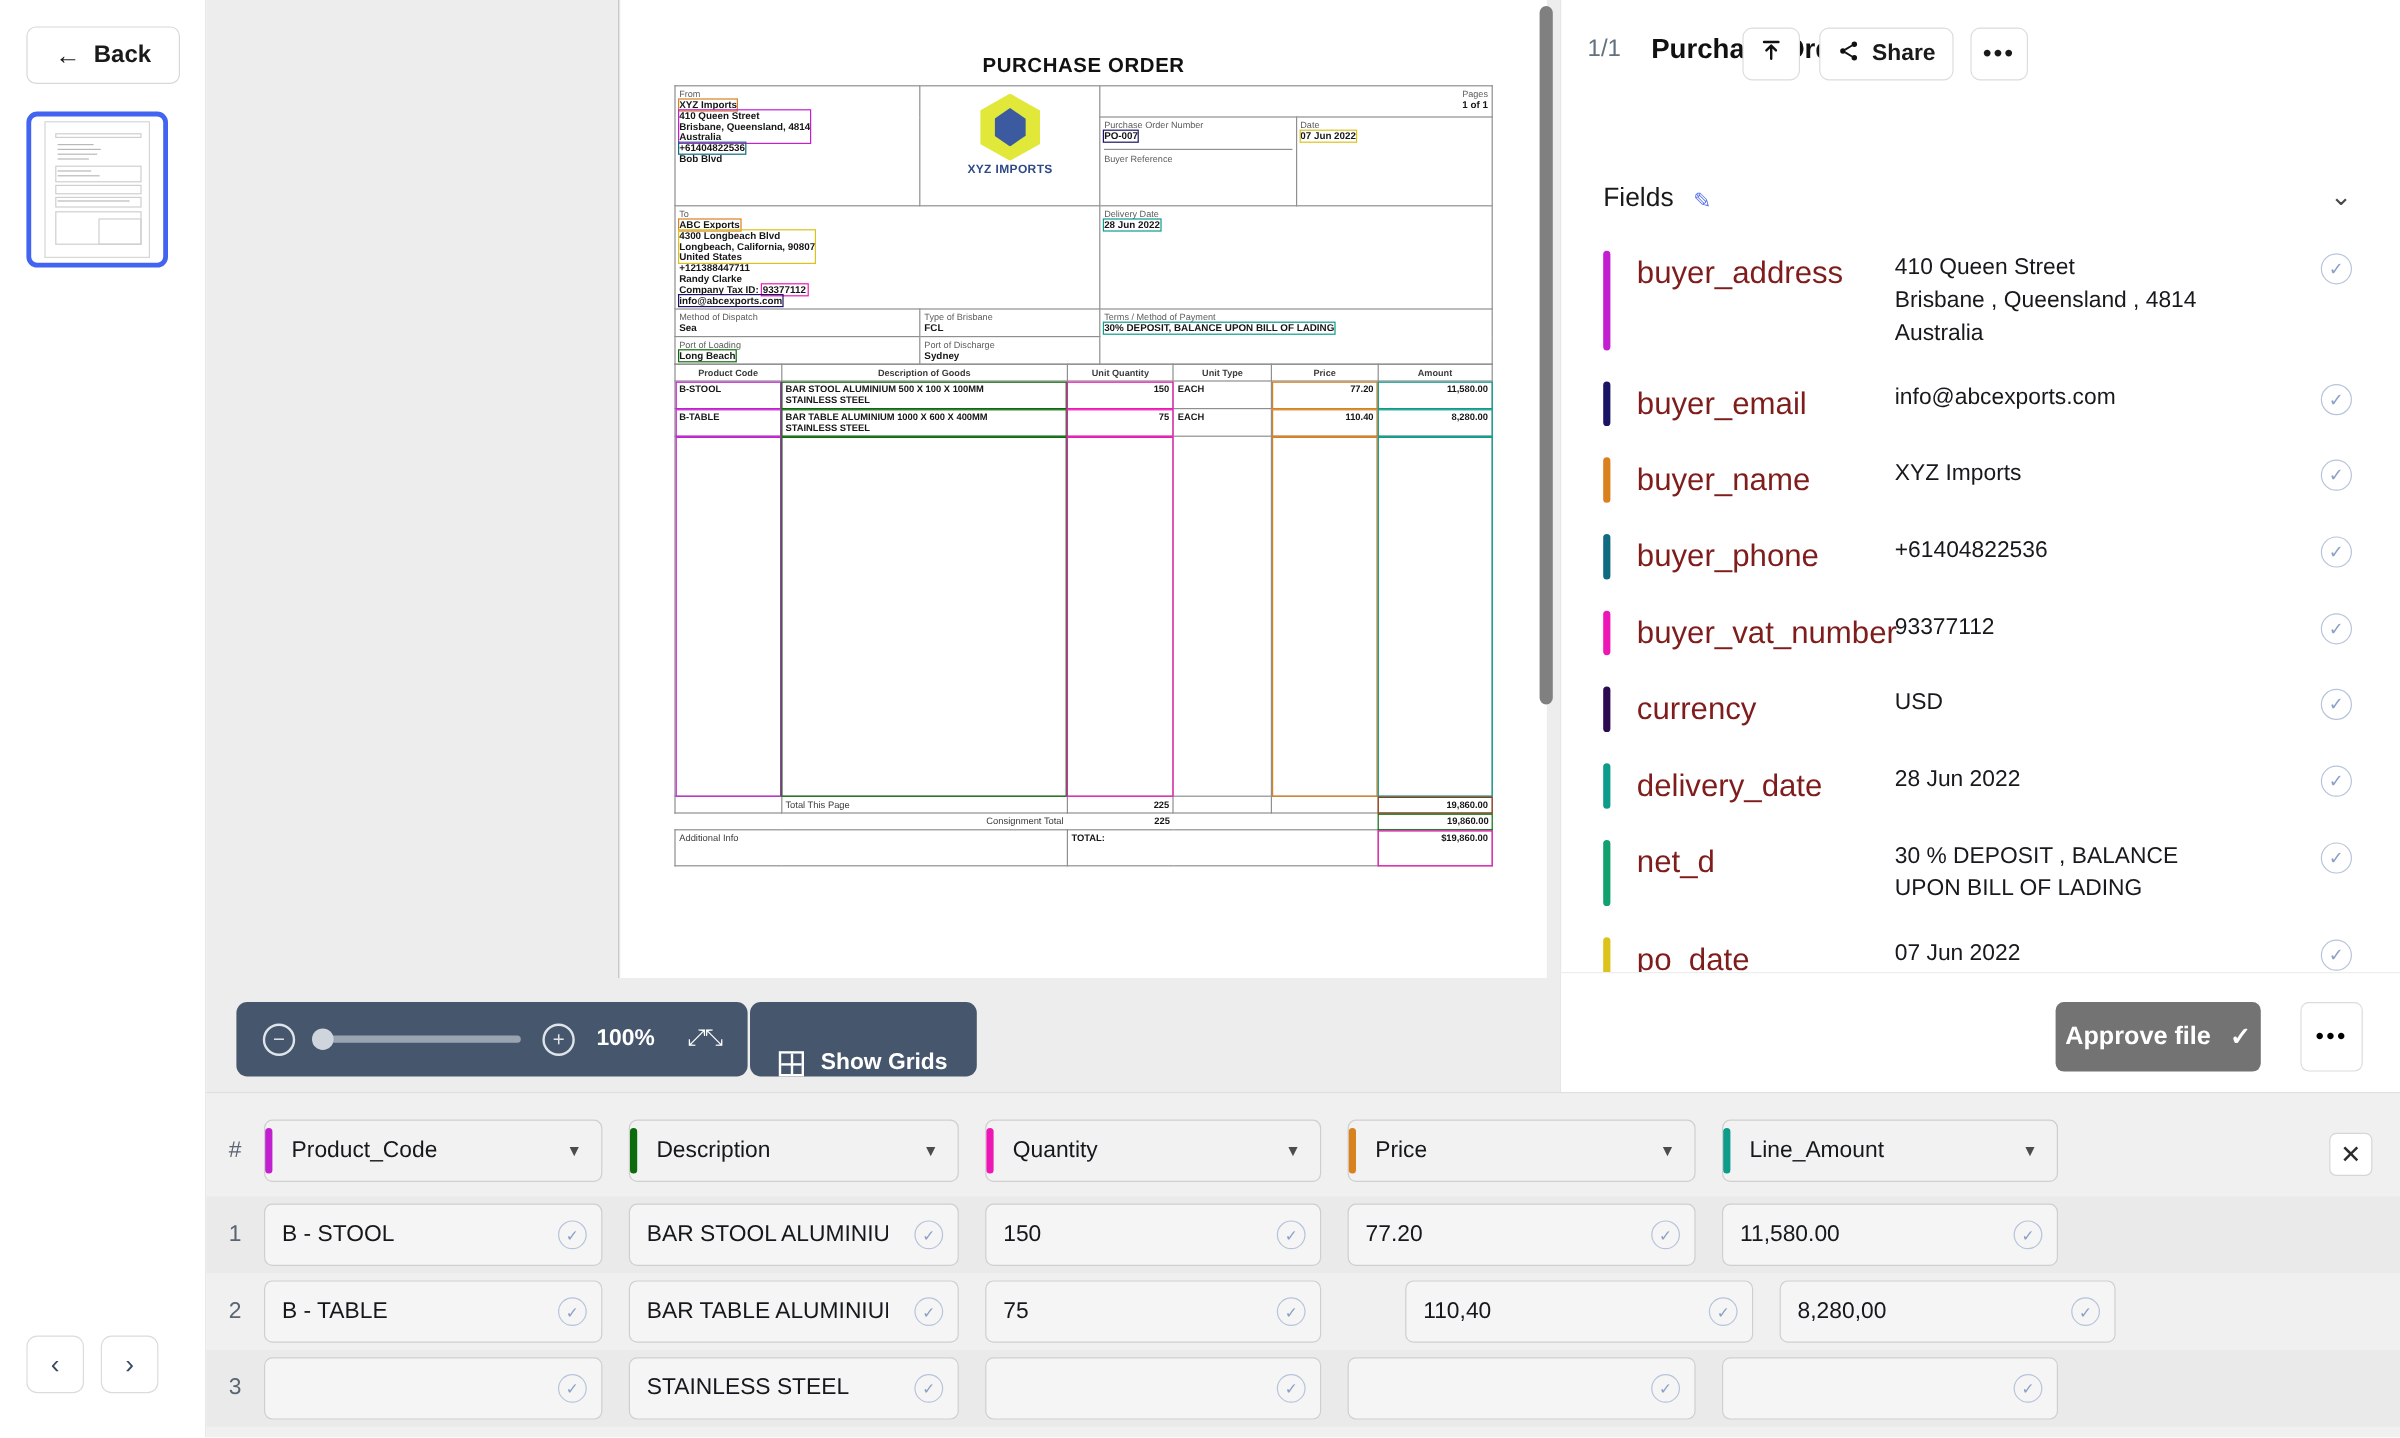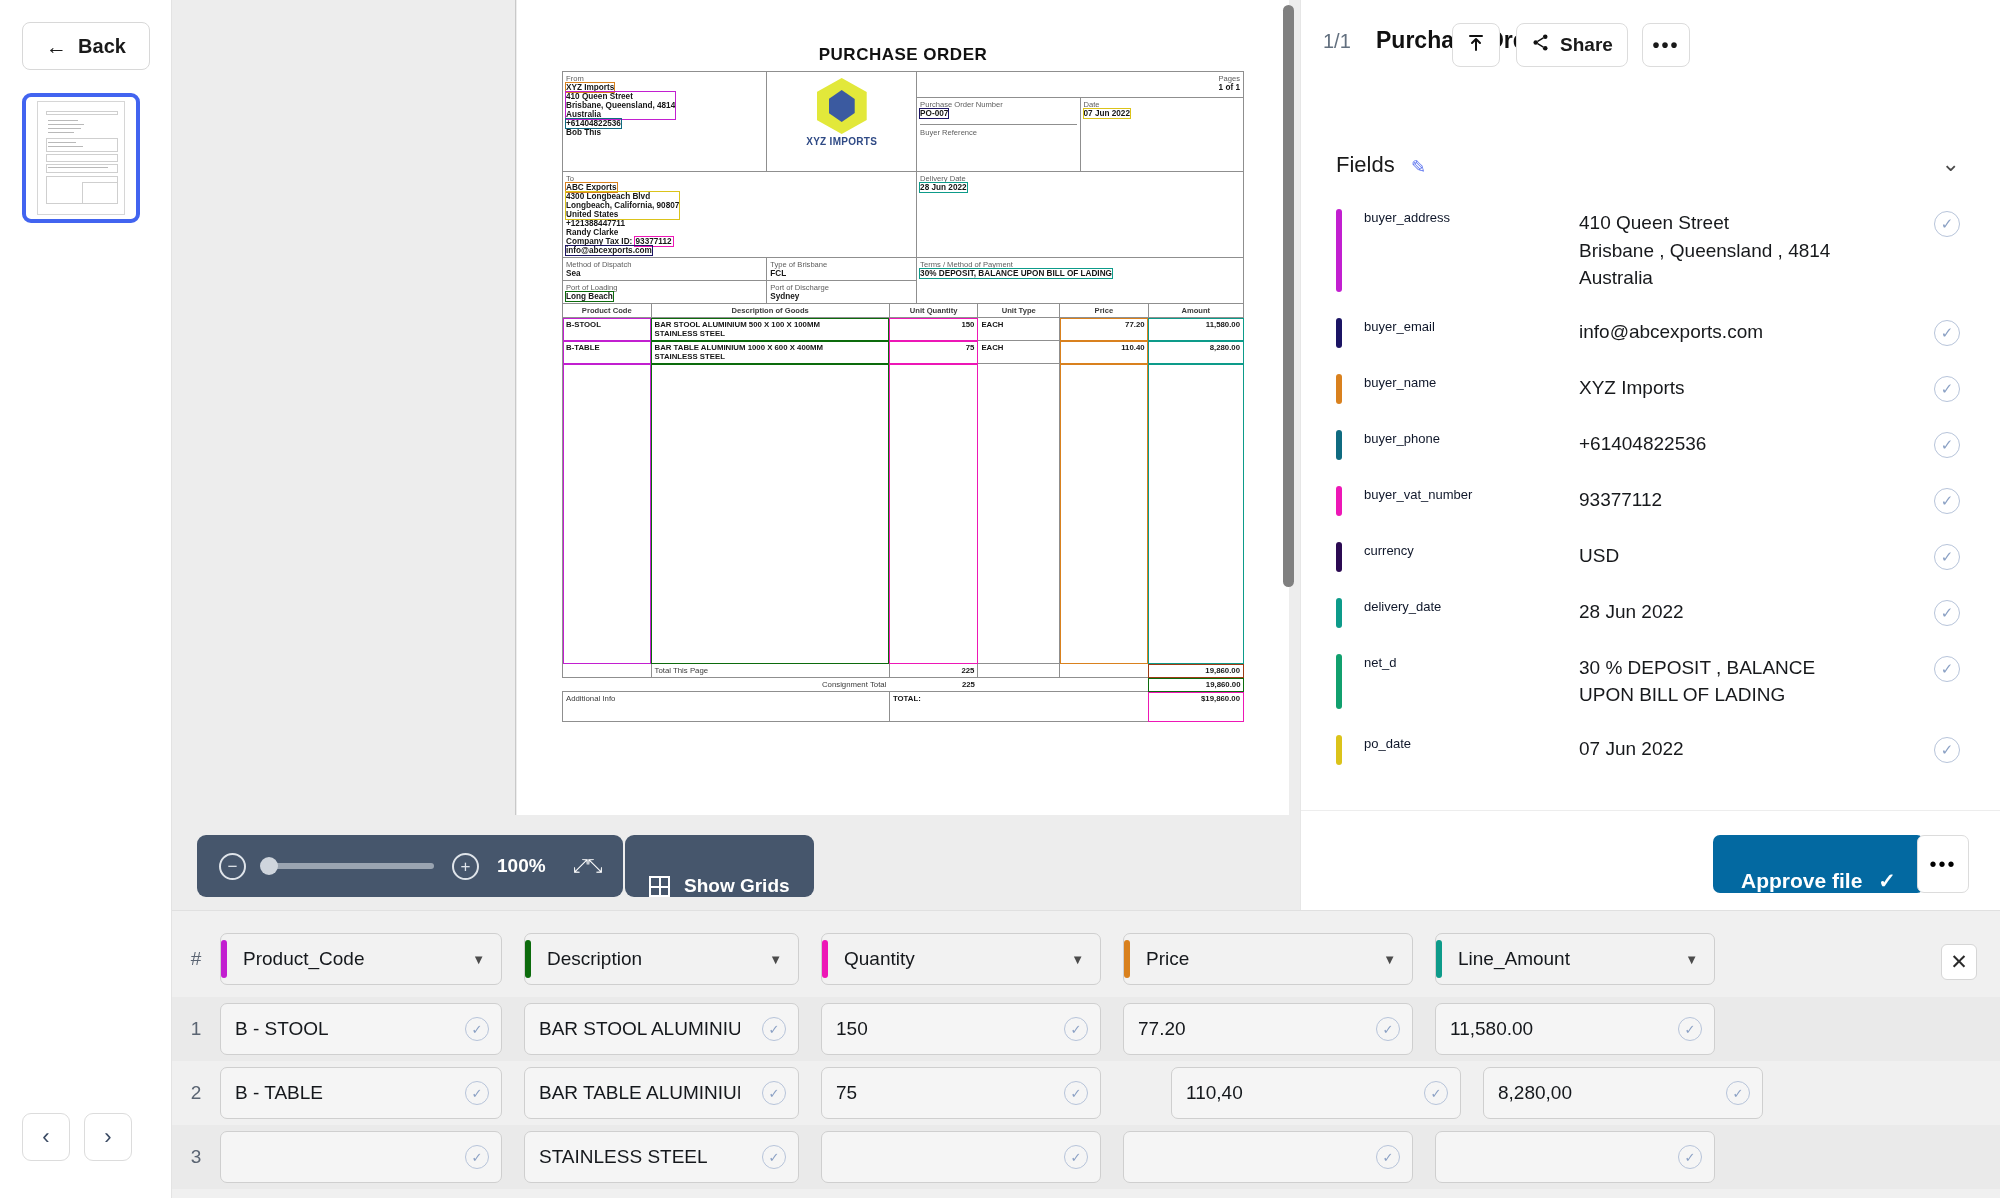--- a/index.html
+++ b/index.html
@@ -156,36 +156,36 @@
   .fields-title { position: absolute; left: 35px; top: 14px; font-size: 22px; color: #1a1a1a; }
   .pencil { position: absolute; left: 110px; top: 18px; font-size: 18px; color: #5b73ef; }
   .chev-down { position: absolute; right: 40px; top: 13px; font-size: 22px; color: #4a4a4a; }
 
   .fields-list {
     position: absolute; left: 0; top: 196px; width: 100%; height: 614px;
     overflow: hidden;
   }
   .field-row { position: relative; display: flex; align-items: flex-start; padding: 13px 40px 13px 35px; }
   .swatch { width: 6px; border-radius: 3px; flex: 0 0 6px; align-self: stretch; min-height: 30px; }
-  .fname { width: 215px; margin-left: 22px; font-size: 13px; color: #0f172a; line-height: 1.45; }
+  .fname { width: 215px; margin-left: 22px; font-size: 26px; color: #7f1d1d; line-height: 1.45; }
   .fval { flex: 1; font-size: 19px; color: #17191c; line-height: 1.45; white-space: pre-line; }
   .check {
     width: 26px; height: 26px; border-radius: 50%; border: 1.6px solid #b7c4da;
     display: flex; align-items: center; justify-content: center;
     color: #8aa0c4; font-size: 15px; flex: 0 0 26px; margin-top: 2px; cursor: pointer;
   }
 
   .panel-foot {
     position: absolute; left: 0; top: 810px; width: 100%; height: 100px;
     border-top: 1px solid #ededed; background: #fff;
   }
   .approve {
-    position: absolute; left: 1713px; top: 835px; height: 58px; padding: 0 28px;
-    background: #0369a1; border: none; border-radius: 7px; color: #fff;
-    font-size: 21px; font-weight: 700; display: flex; align-items: flex-end; gap: 16px;
+    position: absolute; left: 1713px; top: 835px; height: 58px; padding: 0 8px;
+    background: #737373; border: none; border-radius: 7px; color: #fff;
+    font-size: 21px; font-weight: 700; display: flex; align-items: center; gap: 16px;
     cursor: pointer;
   }
   .approve-more {
     position: absolute; left: 1917px; top: 835px; width: 52px; height: 58px;
     border: 1px solid #dcdcdc; border-radius: 7px; background: #fff;
     display: flex; align-items: center; justify-content: center; cursor: pointer;
   }
 
   
   .vscroll {
@@ -274,21 +274,21 @@
               <tr>
             <td rowspan="2" style="width:30%;height:100px;">
               <span class="lbl">From</span>
               <span class="val" style="background:#ffffff;outline:1.5px solid #d9811e;width:fit-content;">XYZ Imports</span>
               <div style="outline:1.5px solid #c21fd0;width:fit-content;">
                 <span class="val">410 Queen Street</span>
                 <span class="val">Brisbane, Queensland, 4814</span>
                 <span class="val">Australia</span>
               </div>
               <span class="val" style="outline:1.5px solid #0f6b80;width:fit-content;">+61404822536</span>
-              <span class="val">Bob This</span>
+              <span class="val">Bob Blvd</span>
             </td>
             <td rowspan="2" class="logo-cell" style="width:22%;">
               <div class="logo-hex"></div>
               <div class="logo-name">XYZ IMPORTS</div>
             </td>
             <td colspan="2" style="text-align:right;height:26px;">
               <span class="lbl" style="text-align:right;">Pages</span>
               <span class="val">1 of 1</span>
             </td>
           </tr>

